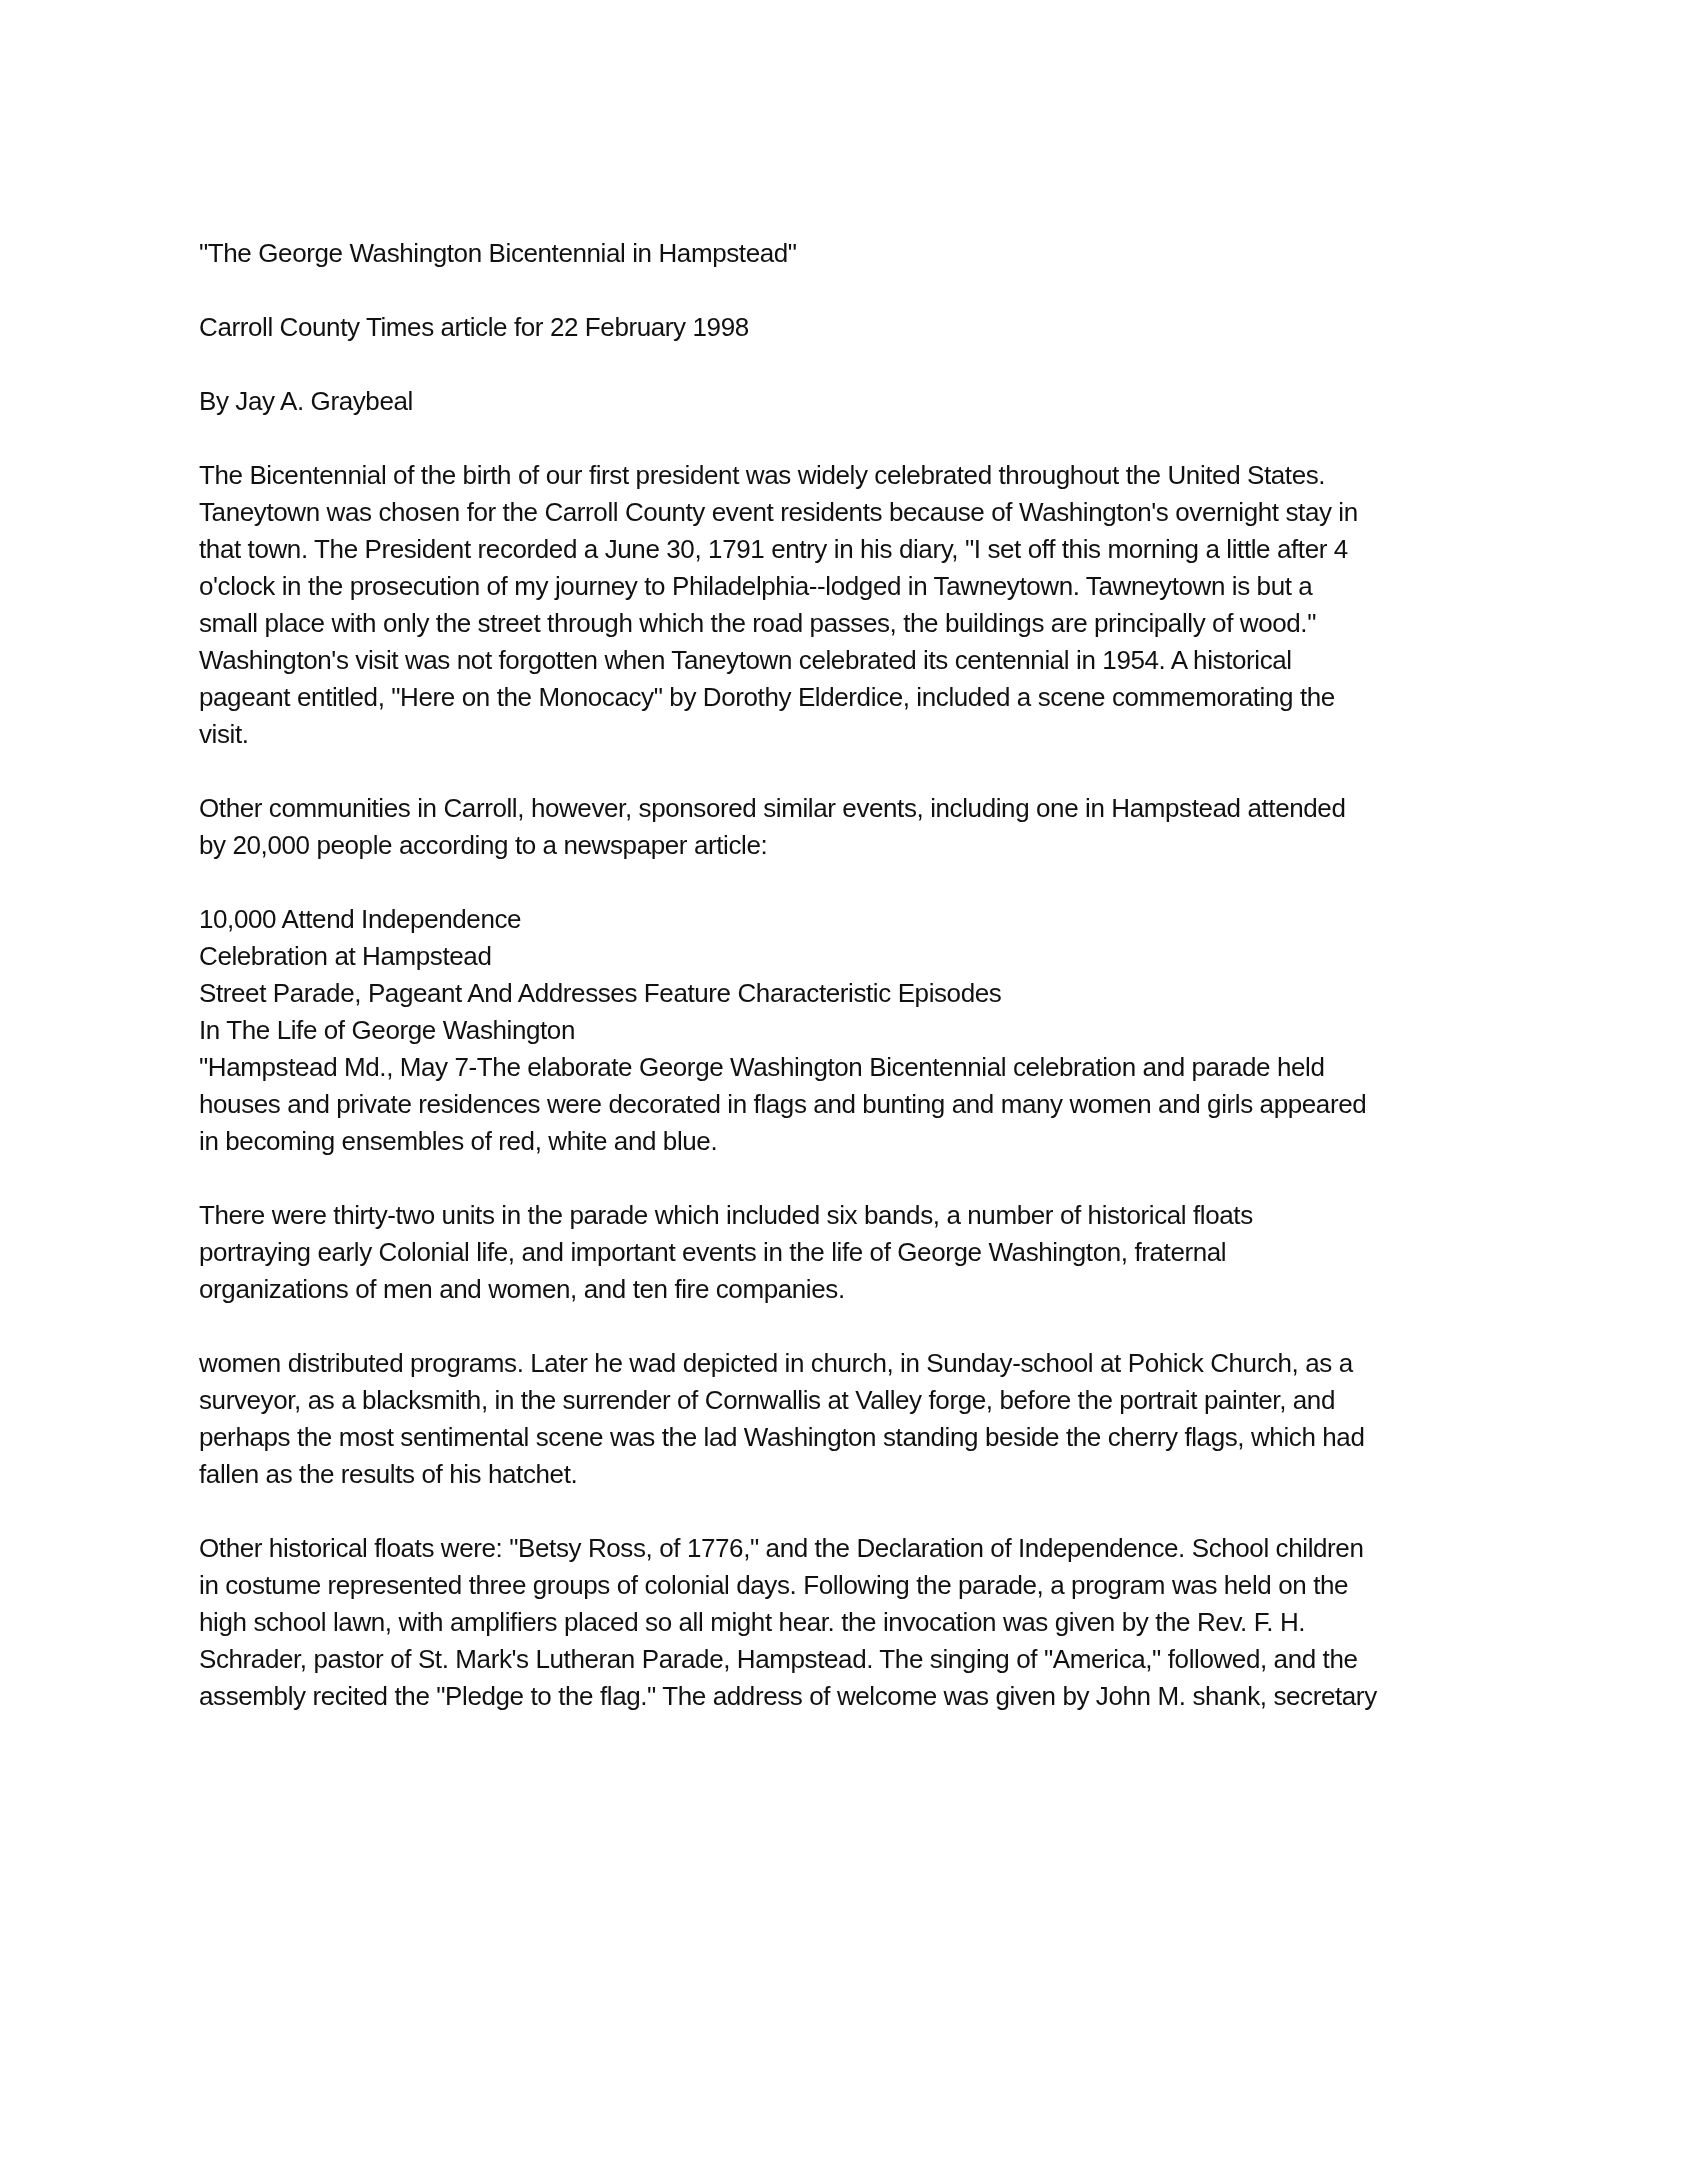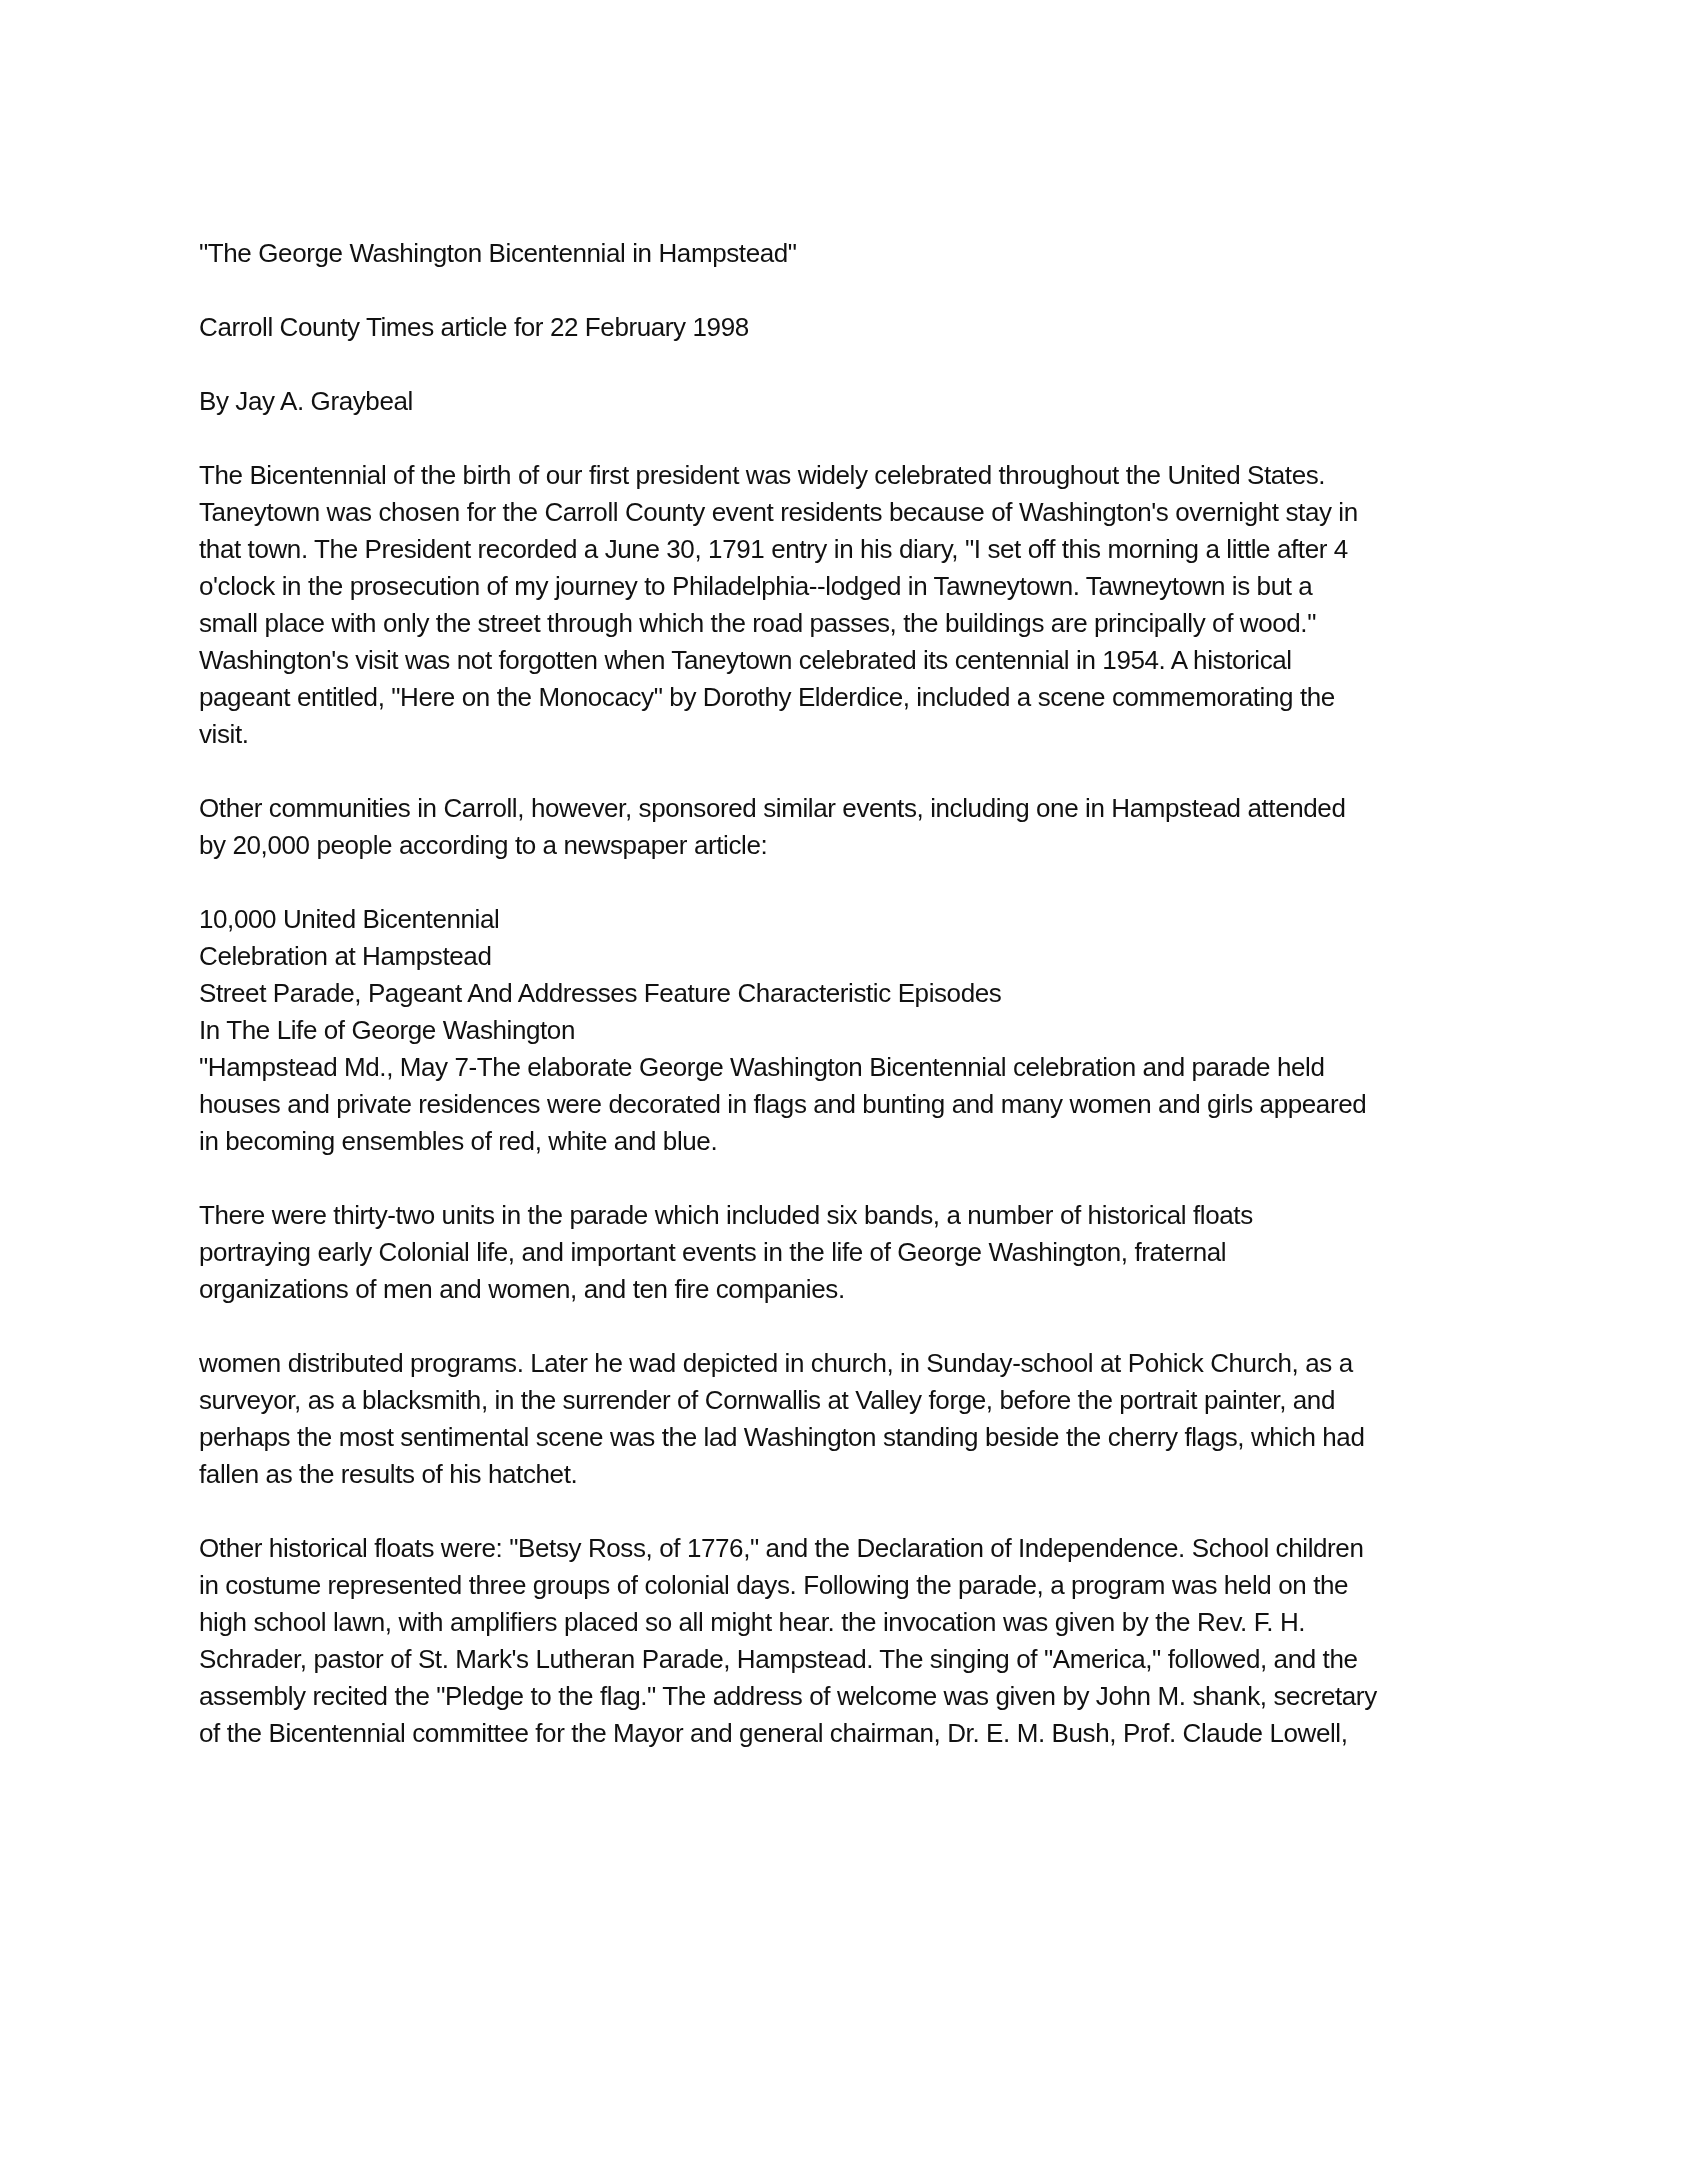--- a/index.html
+++ b/index.html
@@ -41,21 +41,21 @@
   </div>
   <span class="gap"></span>
 
   <div>
     <span class="line">Other communities in Carroll, however, sponsored similar events, including one in Hampstead attended</span>
     <span class="line">by 20,000 people according to a newspaper article:</span>
   </div>
   <span class="gap"></span>
 
   <div>
-    <span class="line">10,000 United Bicentennial</span>
+    <span class="line">10,000 Attend Independence</span>
     <span class="line">Celebration at Hampstead</span>
     <span class="line">Street Parade, Pageant And Addresses Feature Characteristic Episodes</span>
     <span class="line">In The Life of George Washington</span>
     <span class="line">"Hampstead Md., May 7-The elaborate George Washington Bicentennial celebration and parade held</span>
     <span class="line">houses and private residences were decorated in flags and bunting and many women and girls appeared</span>
     <span class="line">in becoming ensembles of red, white and blue.</span>
   </div>
   <span class="gap"></span>
 
   <div>
@@ -72,16 +72,15 @@
     <span class="line">fallen as the results of his hatchet.</span>
   </div>
   <span class="gap"></span>
 
   <div>
     <span class="line">Other historical floats were: "Betsy Ross, of 1776," and the Declaration of Independence. School children</span>
     <span class="line">in costume represented three groups of colonial days. Following the parade, a program was held on the</span>
     <span class="line">high school lawn, with amplifiers placed so all might hear. the invocation was given by the Rev. F. H.</span>
     <span class="line">Schrader, pastor of St. Mark's Lutheran Parade, Hampstead. The singing of "America," followed, and the</span>
     <span class="line">assembly recited the "Pledge to the flag." The address of welcome was given by John M. shank, secretary</span>
-    <span class="line">of the Bicentennial committee for the Mayor and general chairman, Dr. E. M. Bush, Prof. Claude Lowell,</span>
   </div>
 </div>
 
 
 </body></html>

